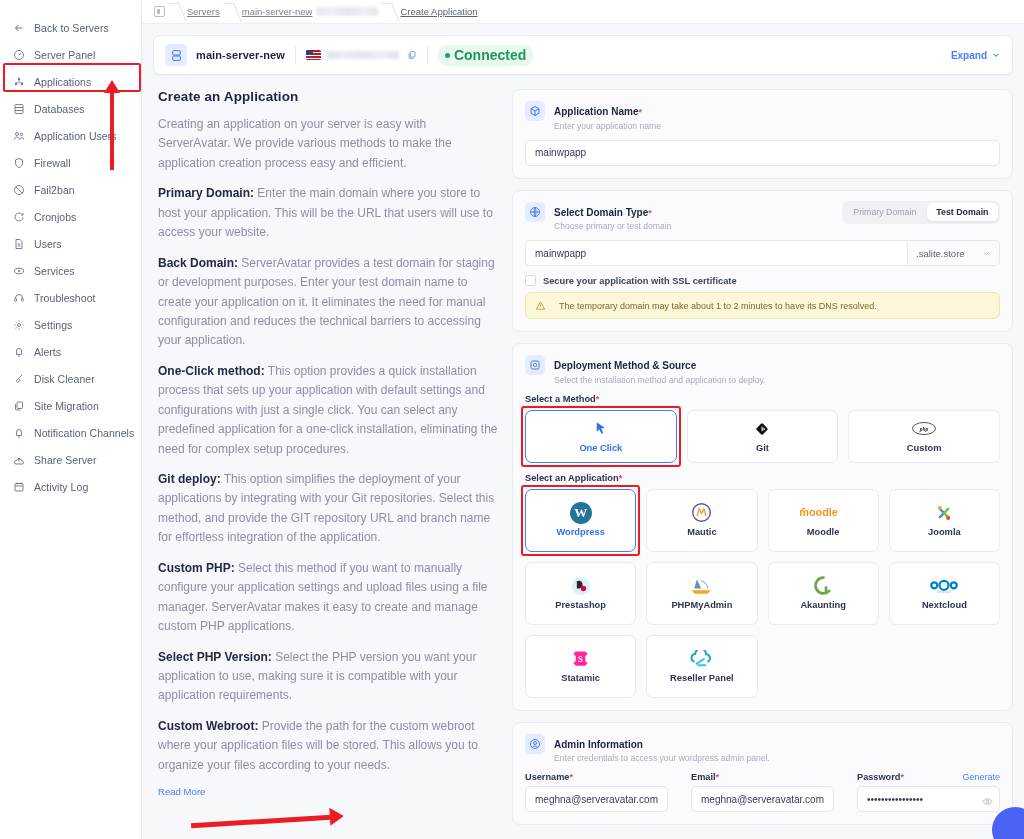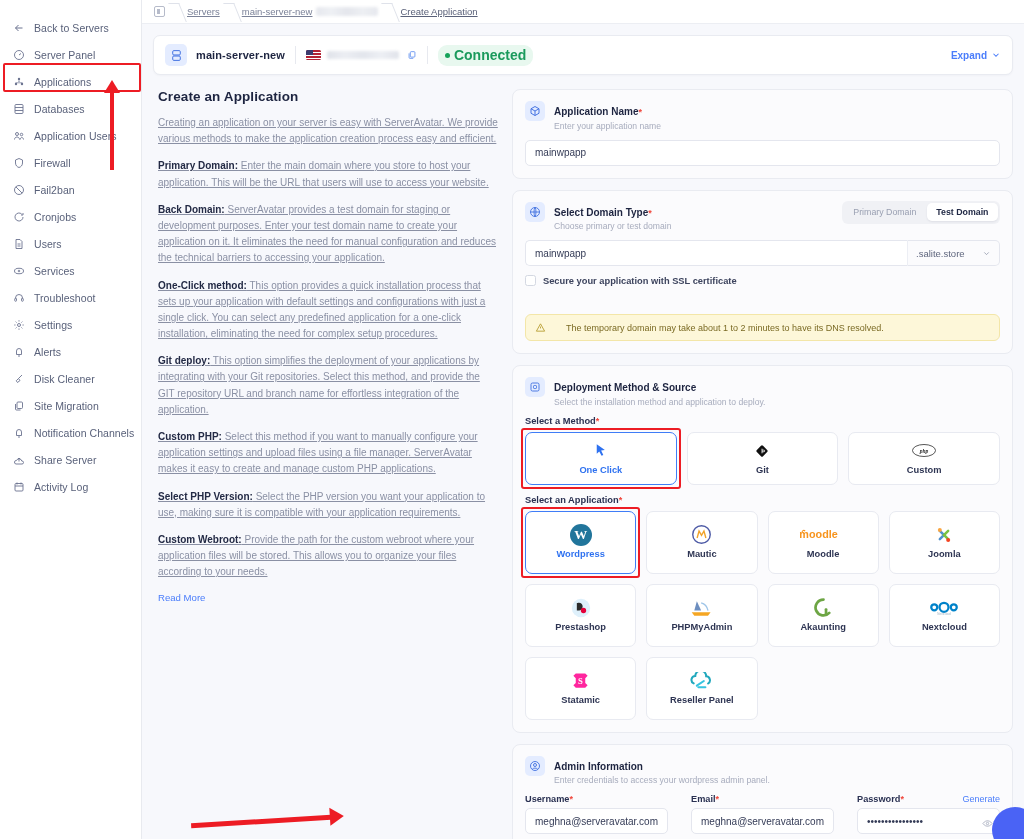--- a/index.html
+++ b/index.html
@@ -131,21 +131,21 @@
     margin-left:auto; display:flex; align-items:center; gap:4px;
     color:#4a7dfb; font-size:10px; font-weight:600; cursor:pointer;
   }
   .expand-btn svg{width:10px;height:10px;}
 
   
   .body-cols { display:flex; flex:1 1 auto; overflow:hidden; padding: 14px 11px 0 11px; gap: 14px; }
 
   .left-col { width: 345px; flex: 0 0 345px; padding-left: 5px; }
   .l-title { font-size:13.5px; font-weight:700; color:#1d2440; letter-spacing:.1px; margin-bottom:11px; }
-  .l-p { font-size:10px; line-height:1.62; color:#8a90a4; margin-bottom:11px;text-decoration:underline; }
+  .l-p { font-size:12px; line-height:1.62; color:#8a90a4; margin-bottom:11px; }
   .l-p b { color:#232a45; font-weight:700; }
   .l-link { font-size:9.6px; color:#4a7dfb; cursor:pointer; }
 
   .right-col { flex: 1 1 auto; display:flex; flex-direction:column; gap: 11px; min-width:0; }
 
   .card {
     background:#fbfbfd; border:1px solid #e9ebf1; border-radius:8px;
     padding: 11px 12px 12px 12px;
   }
   .card-head { display:flex; align-items:flex-start; gap:9px; margin-bottom:9px; position:relative;}
@@ -181,22 +181,22 @@
     background:#fbfbfd; display:flex;align-items:center;justify-content:space-between;
     padding:0 8px; font-size:9.5px;color:#5f667e; cursor:pointer;
   }
   .dom-suffix svg{width:9px;height:9px;color:#8b91a5;}
 
   .ssl-row{display:flex;align-items:center;gap:7px;margin-top:9px;}
   .cbox{width:11px;height:11px;border:1px solid #d4d8e2;border-radius:2.5px;background:#fff;cursor:pointer;}
   .ssl-lab{font-size:9.3px;color:#3d445e;font-weight:600;}
 
   .warn{
-    margin-top:28px; background:#fdf7d9; border:1px solid #f3e6a8; border-radius:6px;
-    padding:7px 9px; display:flex; align-items:center; gap:20px;
+    margin-top:6px; background:#fdf7d9; border:1px solid #f3e6a8; border-radius:6px;
+    padding:7px 9px; display:flex; align-items:center; gap:13px;
     font-size:9px; color:#7a6a24;
   }
   .warn svg{width:11px;height:11px;flex:0 0 11px;color:#b59b2d;}
 
   .sect-lab{font-size:9.3px;font-weight:700;color:#2a3152;margin: 2px 0 6px 0;}
 
   .grid3{display:grid;grid-template-columns:repeat(3,1fr);gap:10px;}
   .grid4{display:grid;grid-template-columns:repeat(4,1fr);gap:10px;}
   .tile{
     background:#fff;border:1px solid #e8eaf1;border-radius:7px;

